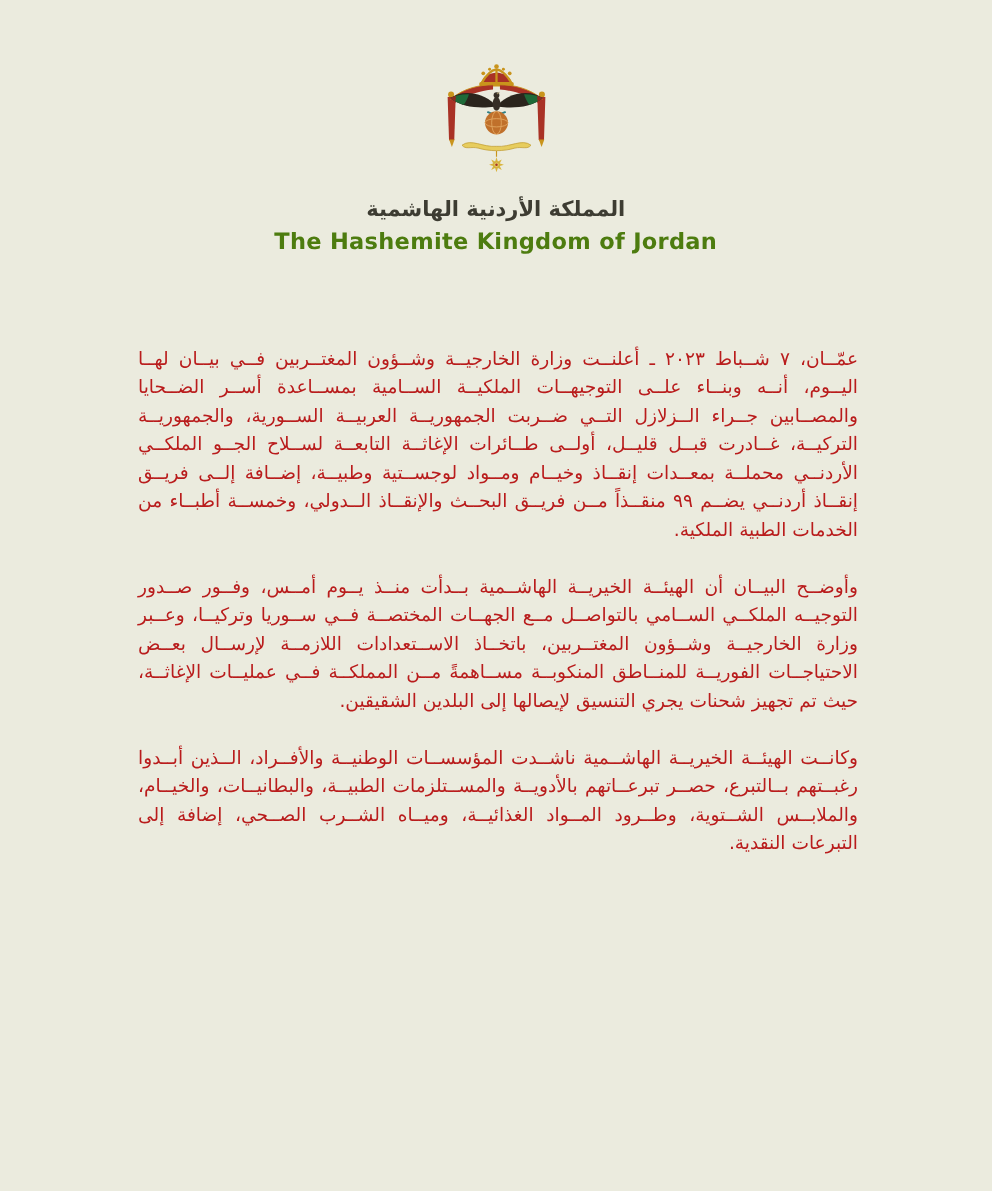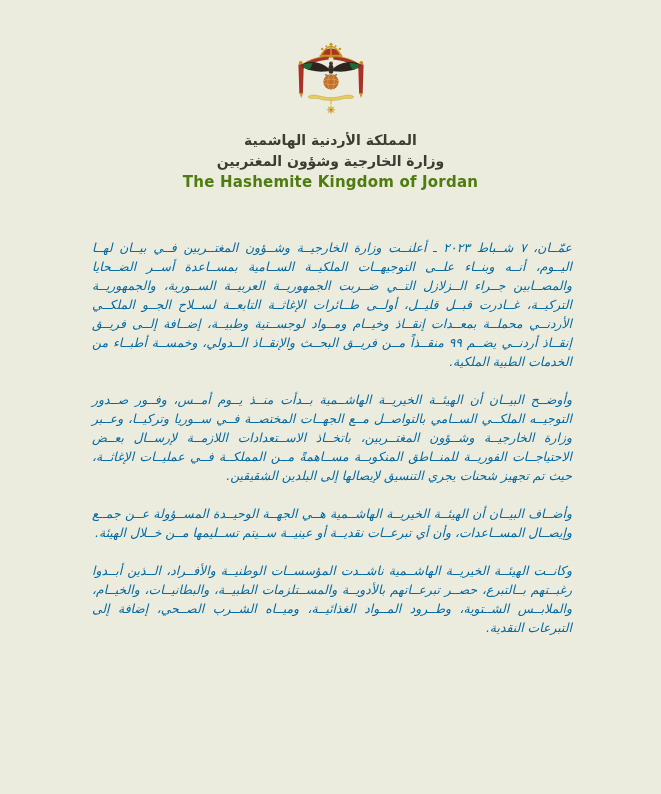--- a/index.html
+++ b/index.html
@@ -37,26 +37,25 @@
     font-weight: 600;
     color: #4d7c0f;
     line-height: 20px;
     letter-spacing: 0.2px;
   }
   .doc-body {
     direction: rtl;
     padding: 46px 89px 0 92px;
   }
   .doc-body p {
-    margin: 0 0 19px 0;
+    margin: 12px 0 19px 0;
     font-size: 12.4px;
     line-height: 19px;
-    color: #0369a1;
+    color: #b91c1c;
     text-align: justify;
-    font-style: italic;
   }
 </style>
 </head>
 <body>
 
 <div class="page">
 
   <header class="doc-header">
 
     <div class="emblem">
@@ -116,25 +115,23 @@
             <path d="M0,-6.5 L1.6,-1.6 L6.5,0 L1.6,1.6 L0,6.5 L-1.6,1.6 L-6.5,0 L-1.6,-1.6 Z" fill="#d9b53e"></path>
             <path transform="rotate(45)" d="M0,-6.5 L1.6,-1.6 L6.5,0 L1.6,1.6 L0,6.5 L-1.6,1.6 L-6.5,0 L-1.6,-1.6 Z" fill="#d9b53e"></path>
             <circle r="2.4" fill="#e7cd5e" stroke="#c4a23a" stroke-width="0.6"></circle>
             <circle r="1.1" fill="#a93226"></circle>
           </g>
         </g>
       </svg>
     </div>
 
     <div class="title-ar">المملكة الأردنية الهاشمية</div>
-    <div class="title-ar">وزارة الخارجية وشؤون المغتربين</div>
     <div class="title-en">The Hashemite Kingdom of Jordan</div>
 
   </header>
 
   <main class="doc-body">
     <p>عمّــان، ٧ شــباط ٢٠٢٣ ـ أعلنــت وزارة الخارجيــة وشــؤون المغتــربين فــي بيــان لهــا اليــوم، أنــه وبنــاء علــى التوجيهــات الملكيــة الســامية بمســاعدة أســر الضــحايا والمصــابين جــراء الــزلازل التــي ضــربت الجمهوريــة العربيــة الســورية، والجمهوريــة التركيــة، غــادرت قبــل قليــل، أولــى طــائرات الإغاثــة التابعــة لســلاح الجــو الملكــي الأردنــي محملــة بمعــدات إنقــاذ وخيــام ومــواد لوجســتية وطبيــة، إضــافة إلــى فريــق إنقــاذ أردنــي يضــم ٩٩ منقــذاً مــن فريــق البحــث والإنقــاذ الــدولي، وخمســة أطبــاء من الخدمات الطبية الملكية.</p>
     <p>وأوضــح البيــان أن الهيئــة الخيريــة الهاشــمية بــدأت منــذ يــوم أمــس، وفــور صــدور التوجيــه الملكــي الســامي بالتواصــل مــع الجهــات المختصــة فــي ســوريا وتركيــا، وعــبر وزارة الخارجيــة وشــؤون المغتــربين، باتخــاذ الاســتعدادات اللازمــة لإرســال بعــض الاحتياجــات الفوريــة للمنــاطق المنكوبــة مســاهمةً مــن المملكــة فــي عمليــات الإغاثــة، حيث تم تجهيز شحنات يجري التنسيق لإيصالها إلى البلدين الشقيقين.</p>
-    <p>وأضــاف البيــان أن الهيئــة الخيريــة الهاشــمية هــي الجهــة الوحيــدة المســؤولة عــن جمــع وإيصــال المســاعدات، وأن أي تبرعــات نقديــة أو عينيــة ســيتم تســليمها مــن خــلال الهيئة.</p>
     <p>وكانــت الهيئــة الخيريــة الهاشــمية ناشــدت المؤسســات الوطنيــة والأفــراد، الــذين أبــدوا رغبــتهم بــالتبرع، حصــر تبرعــاتهم بالأدويــة والمســتلزمات الطبيــة، والبطانيــات، والخيــام، والملابــس الشــتوية، وطــرود المــواد الغذائيــة، وميــاه الشــرب الصــحي، إضافة إلى التبرعات النقدية.</p>
   </main>
 
 </div>
 
 </body></html>

